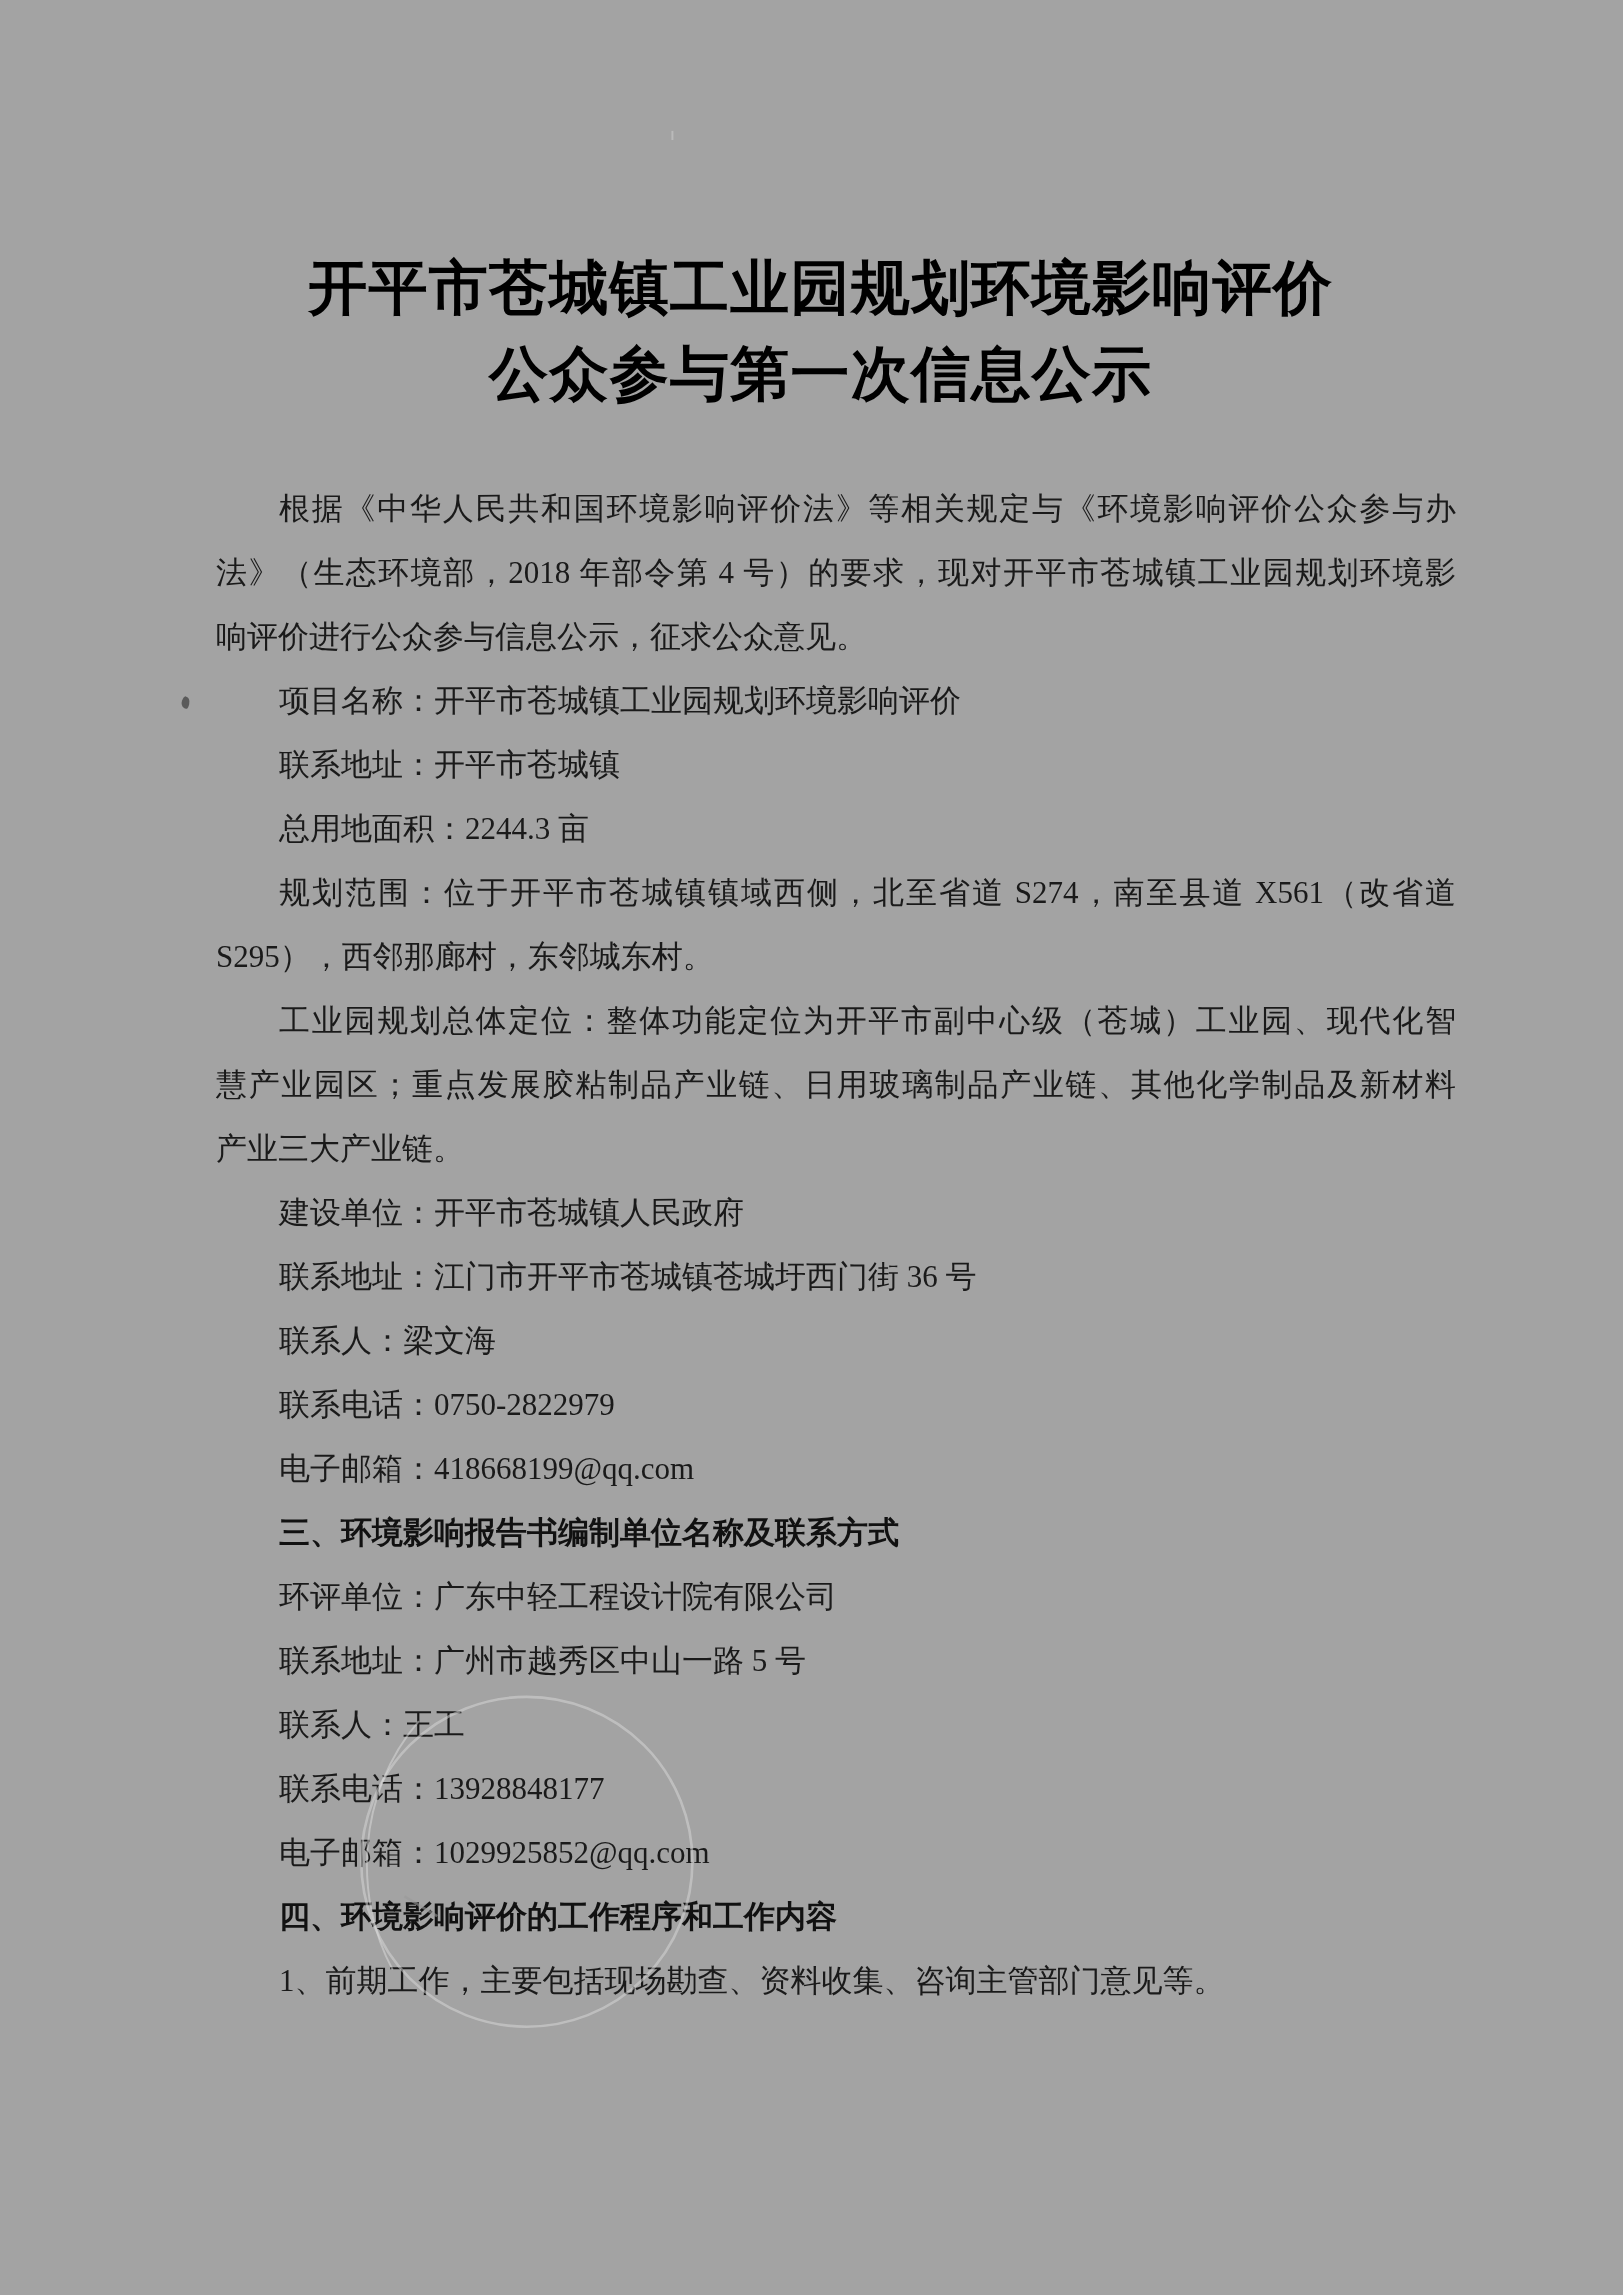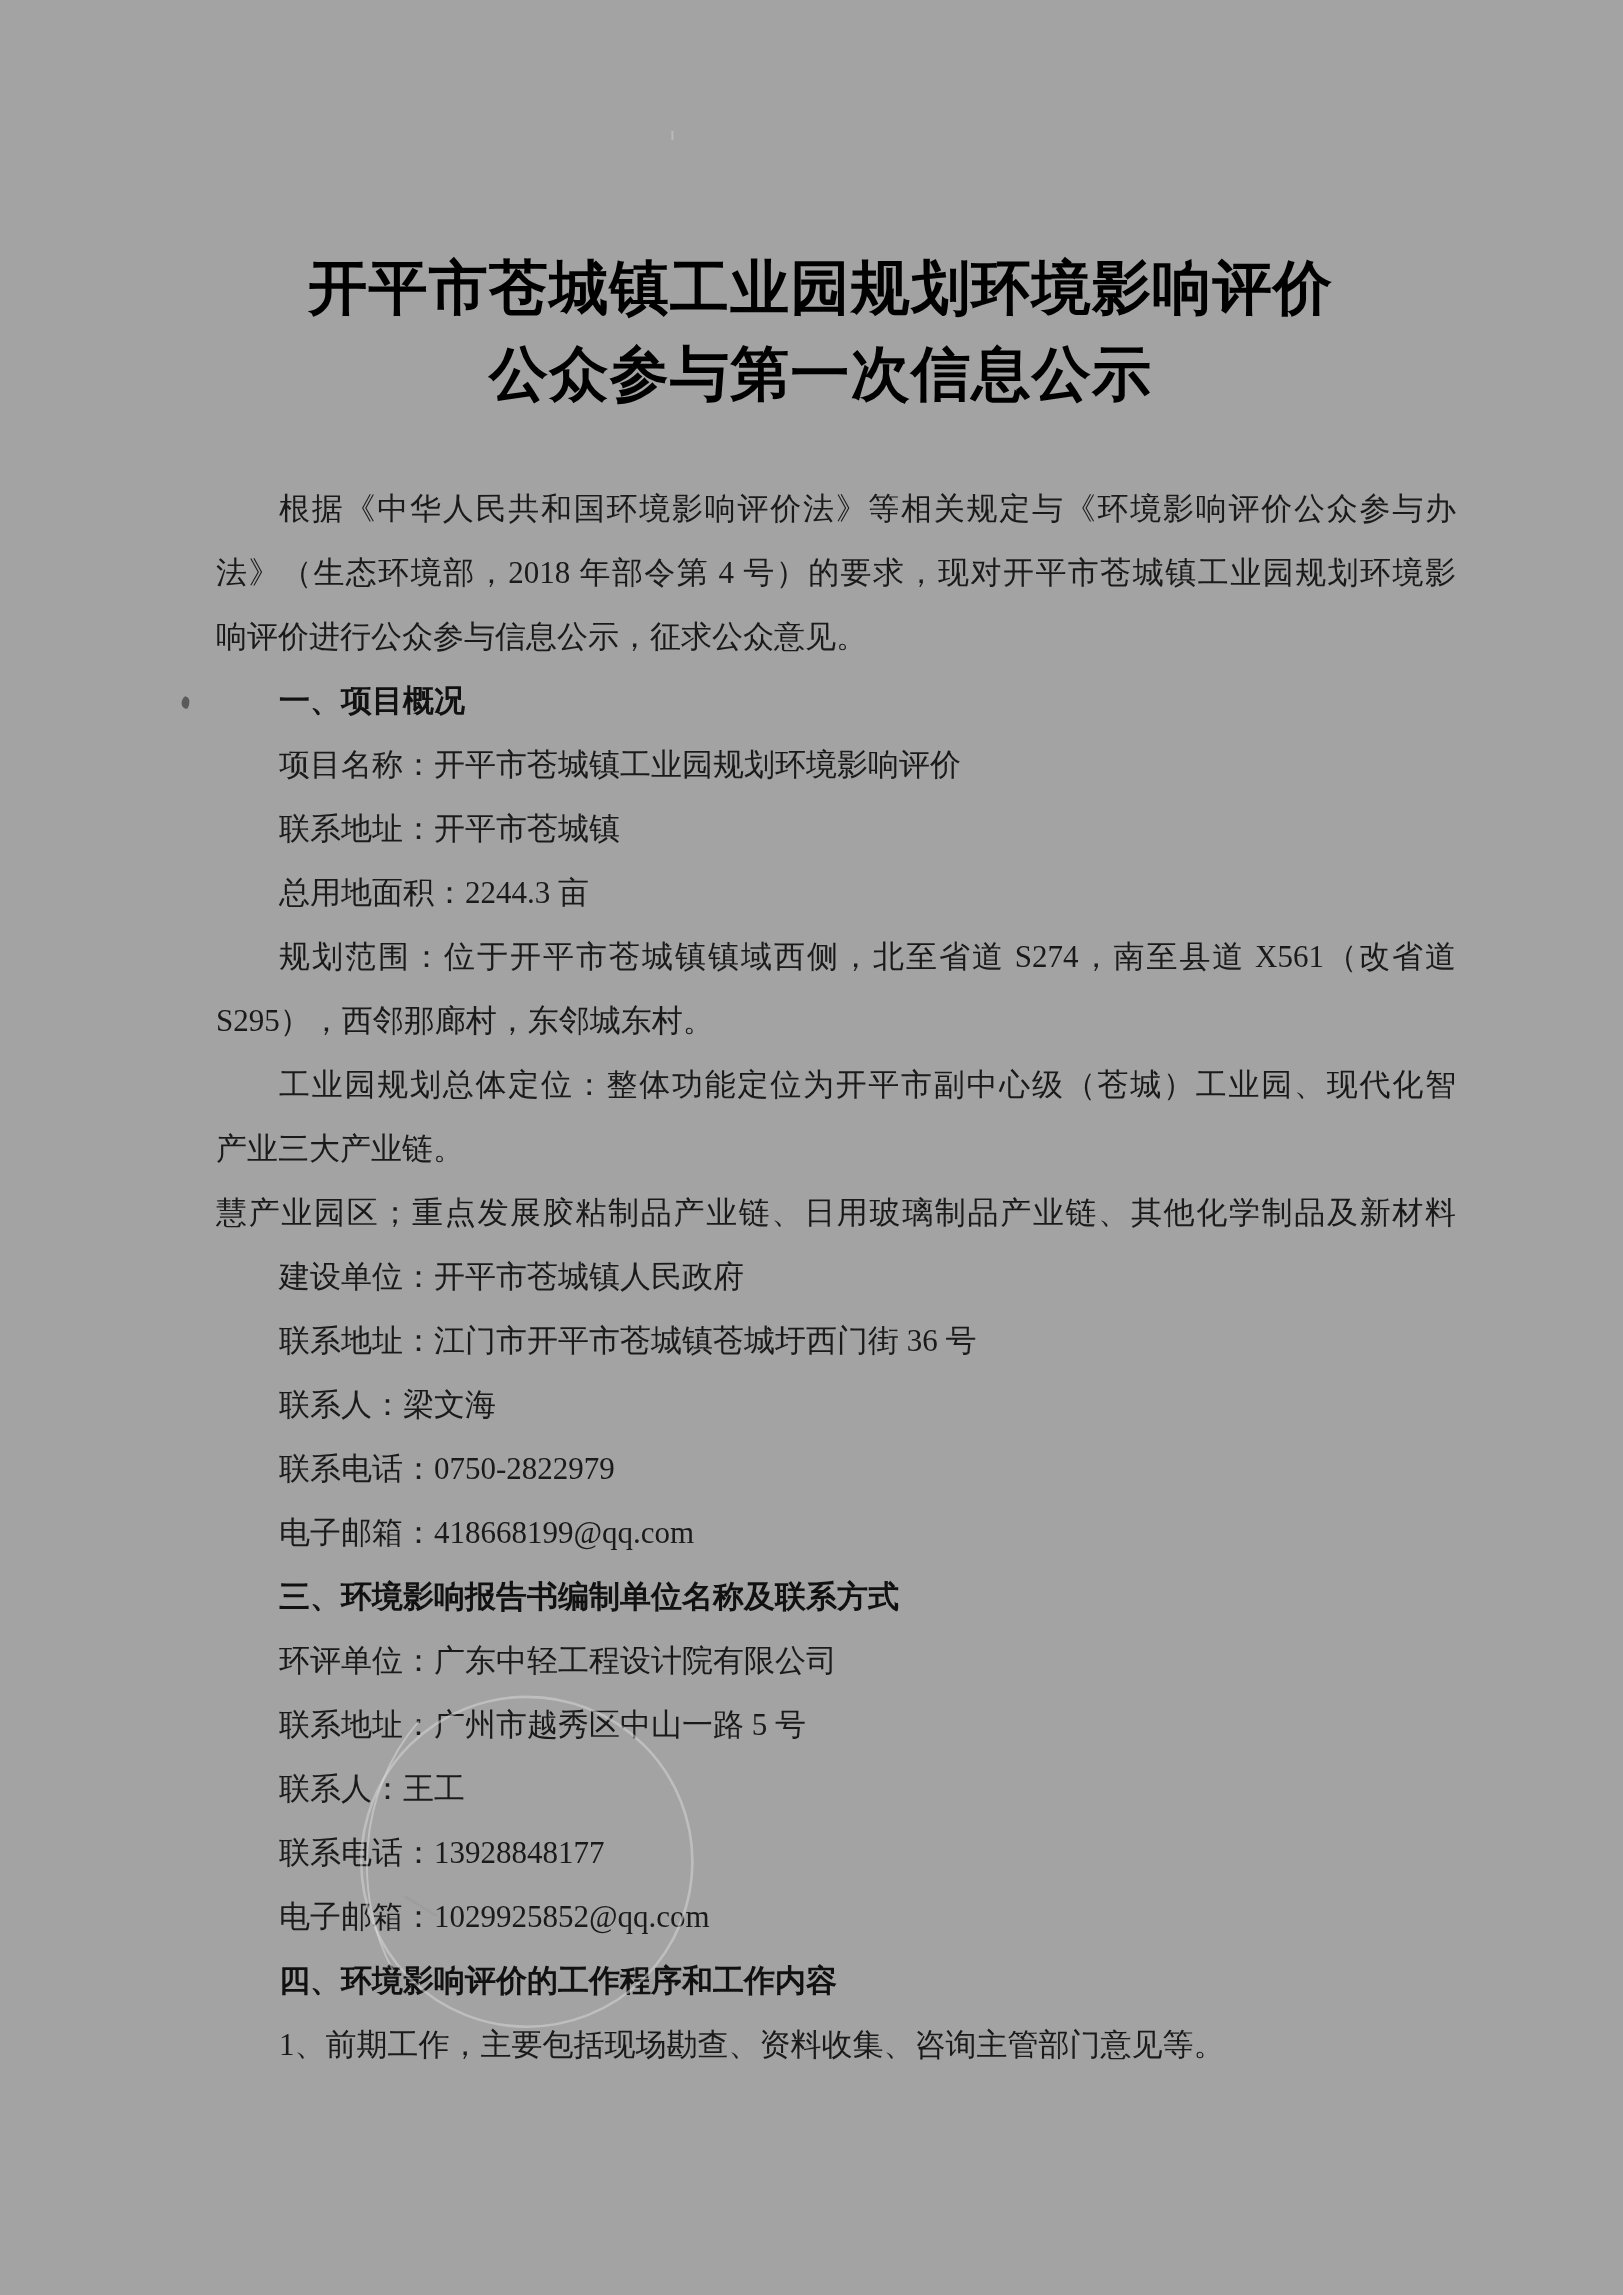--- a/index.html
+++ b/index.html
@@ -69,29 +69,28 @@
 
   <div class="doc-title">
     <div>开平市苍城镇工业园规划环境影响评价</div>
     <div>公众参与第一次信息公示</div>
   </div>
 
   <div class="doc-body">
     <div class="ln ind fill">根据《中华人民共和国环境影响评价法》等相关规定与《环境影响评价公众参与办</div>
     <div class="ln fill">法》（生态环境部，2018 年部令第 4 号）的要求，现对开平市苍城镇工业园规划环境影</div>
     <div class="ln">响评价进行公众参与信息公示，征求公众意见。</div>
-    <div class="ln ind b">一、项目概况</div>
     <div class="ln ind">项目名称：开平市苍城镇工业园规划环境影响评价</div>
     <div class="ln ind">联系地址：开平市苍城镇</div>
     <div class="ln ind">总用地面积：2244.3 亩</div>
     <div class="ln ind fill">规划范围：位于开平市苍城镇镇域西侧，北至省道 S274，南至县道 X561（改省道</div>
     <div class="ln">S295），西邻那廊村，东邻城东村。</div>
     <div class="ln ind fill">工业园规划总体定位：整体功能定位为开平市副中心级（苍城）工业园、现代化智</div>
+    <div class="ln fill">慧产业园区；重点发展胶粘制品产业链、日用玻璃制品产业链、其他化学制品及新材料</div>
     <div class="ln">产业三大产业链。</div>
-    <div class="ln fill">慧产业园区；重点发展胶粘制品产业链、日用玻璃制品产业链、其他化学制品及新材料</div>
     <div class="ln ind">建设单位：开平市苍城镇人民政府</div>
     <div class="ln ind">联系地址：江门市开平市苍城镇苍城圩西门街 36 号</div>
     <div class="ln ind">联系人：梁文海</div>
     <div class="ln ind">联系电话：0750-2822979</div>
     <div class="ln ind">电子邮箱：418668199@qq.com</div>
     <div class="ln ind b">三、环境影响报告书编制单位名称及联系方式</div>
     <div class="ln ind">环评单位：广东中轻工程设计院有限公司</div>
     <div class="ln ind">联系地址：广州市越秀区中山一路 5 号</div>
     <div class="ln ind">联系人：王工</div>
     <div class="ln ind">联系电话：13928848177</div>

